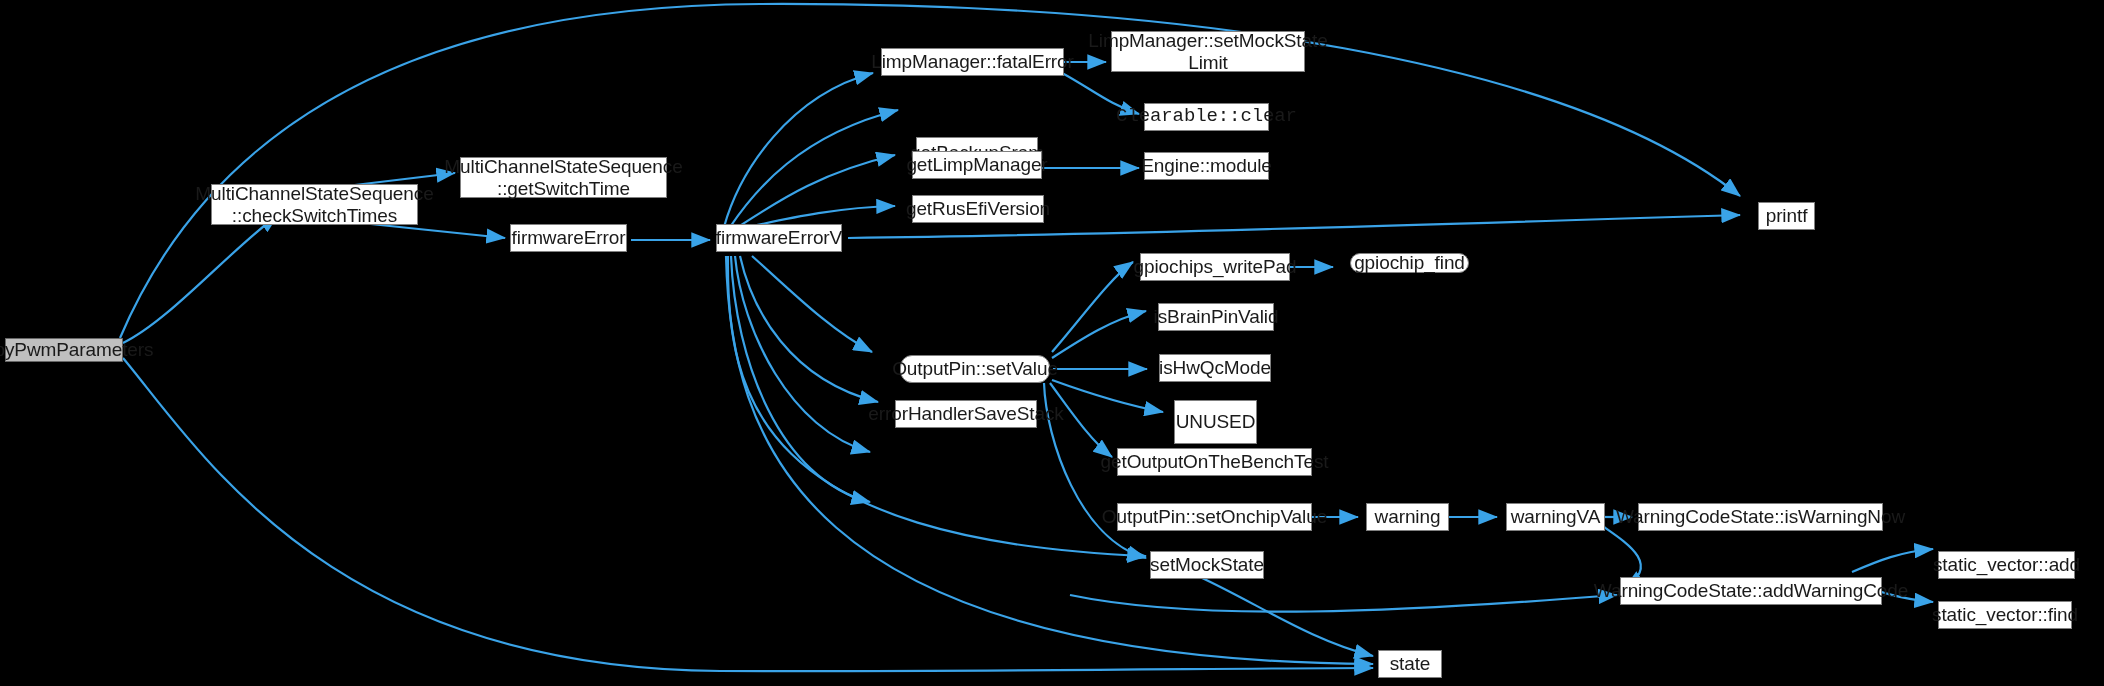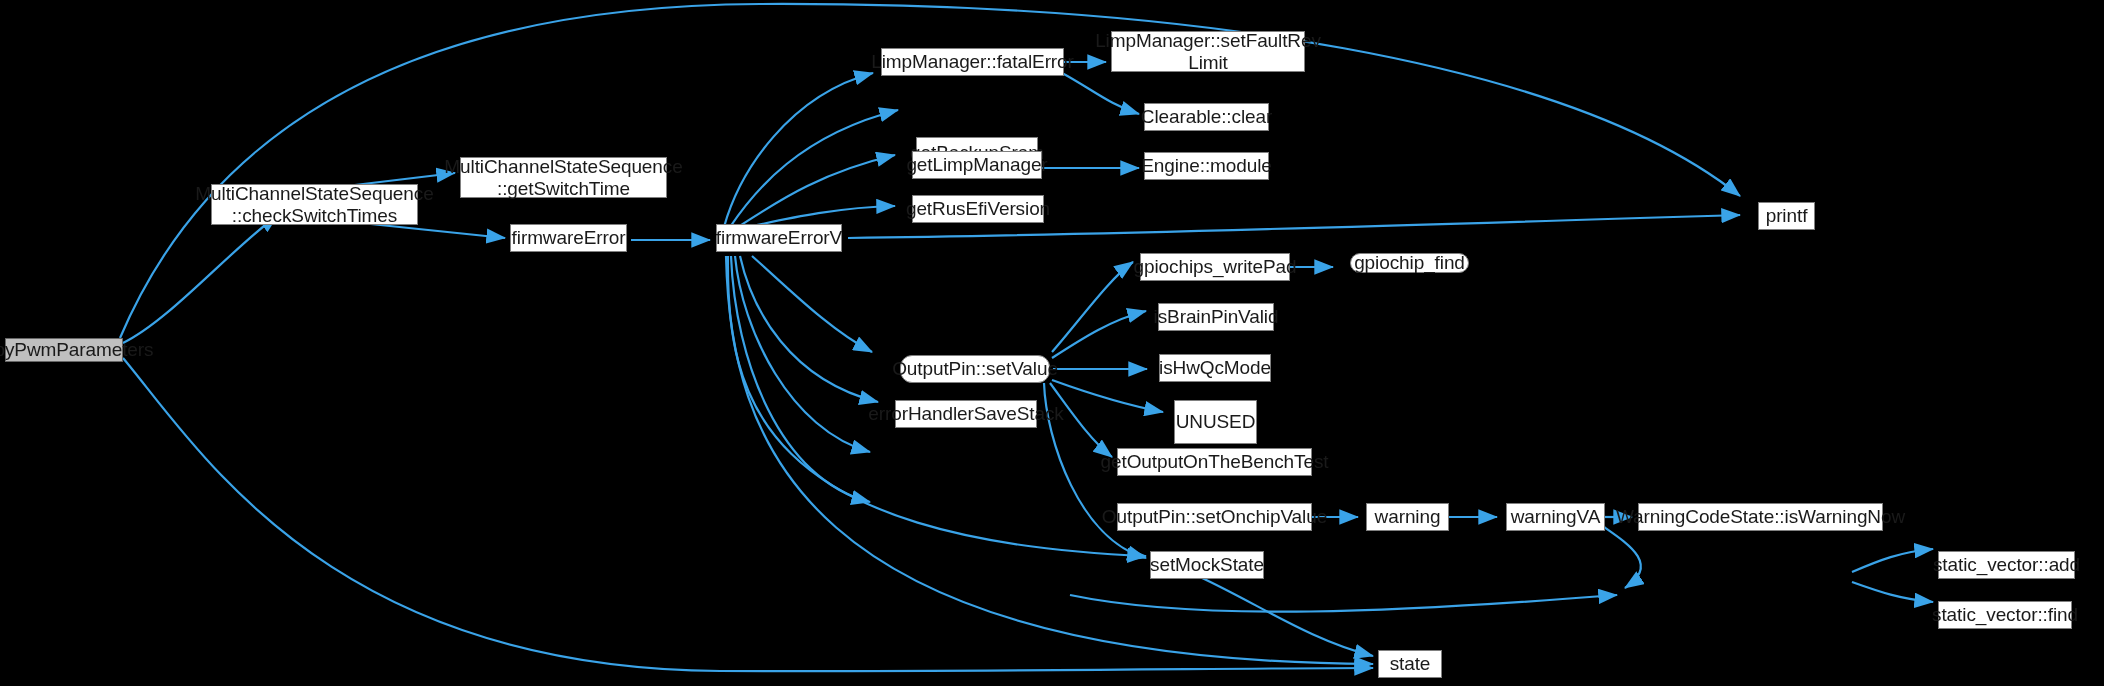--- a/index.html
+++ b/index.html
@@ -117,26 +117,26 @@
 
   <div class="node" style="left:460px; top:157px; width:207px; height:41px;">MultiChannelStateSequence
 ::getSwitchTime</div>
 
   <div class="node" style="left:510px; top:224px; width:117px; height:28px;">firmwareError</div>
 
   <div class="node" style="left:716px; top:224px; width:126px; height:28px;">firmwareErrorV</div>
 
   <div class="node" style="left:881px; top:48px; width:183px; height:28px;">LimpManager::fatalError</div>
 
-  <div class="node" style="left:1111px; top:31px; width:194px; height:41px;">LimpManager::setFaultRev
+  <div class="node" style="left:1111px; top:31px; width:194px; height:41px;">LimpManager::setMockState
 Limit</div>
 
   <div class="node" style="left:916px; top:100px; width:122px; height:32px;margin-top:37px;">getBackupSram</div>
 
-  <div class="node" style="left:1144px; top:103px; width:125px; height:28px;">Clearable::clear</div>
+  <div class="node" style="left:1144px; top:103px; width:125px; height:28px;font-family:Liberation Mono, monospace;">Clearable::clear</div>
 
   <div class="node" style="left:912px; top:151px; width:130px; height:28px;">getLimpManager</div>
 
   <div class="node" style="left:1144px; top:152px; width:125px; height:28px;">Engine::module</div>
 
   <div class="node" style="left:912px; top:195px; width:132px; height:28px;">getRusEfiVersion</div>
 
   <div class="node" style="left:1758px; top:202px; width:57px; height:28px;">printf</div>
 
   <div class="node" style="left:1140px; top:253px; width:150px; height:28px;">gpiochips_writePad</div>
@@ -160,18 +160,19 @@
   <div class="node" style="left:1366px; top:503px; width:83px; height:28px;">warning</div>
 
   <div class="node" style="left:1506px; top:503px; width:99px; height:28px;">warningVA</div>
 
   <div class="node" style="left:1638px; top:503px; width:245px; height:28px;">WarningCodeState::isWarningNow</div>
 
   <div class="node" style="left:1150px; top:551px; width:114px; height:28px;">setMockState</div>
 
   <div class="node" style="left:1938px; top:551px; width:137px; height:28px;">static_vector::add</div>
 
+  <div class="node" style="left:1620px; top:577px; width:262px; height:28px;">WarningCodeState::addWarningCode</div>
 
   <div class="node" style="left:1938px; top:601px; width:134px; height:28px;">static_vector::find</div>
 
   <div class="node" style="left:1378px; top:650px; width:64px; height:28px;">state</div>
 
 </div>
 
 </body></html>

